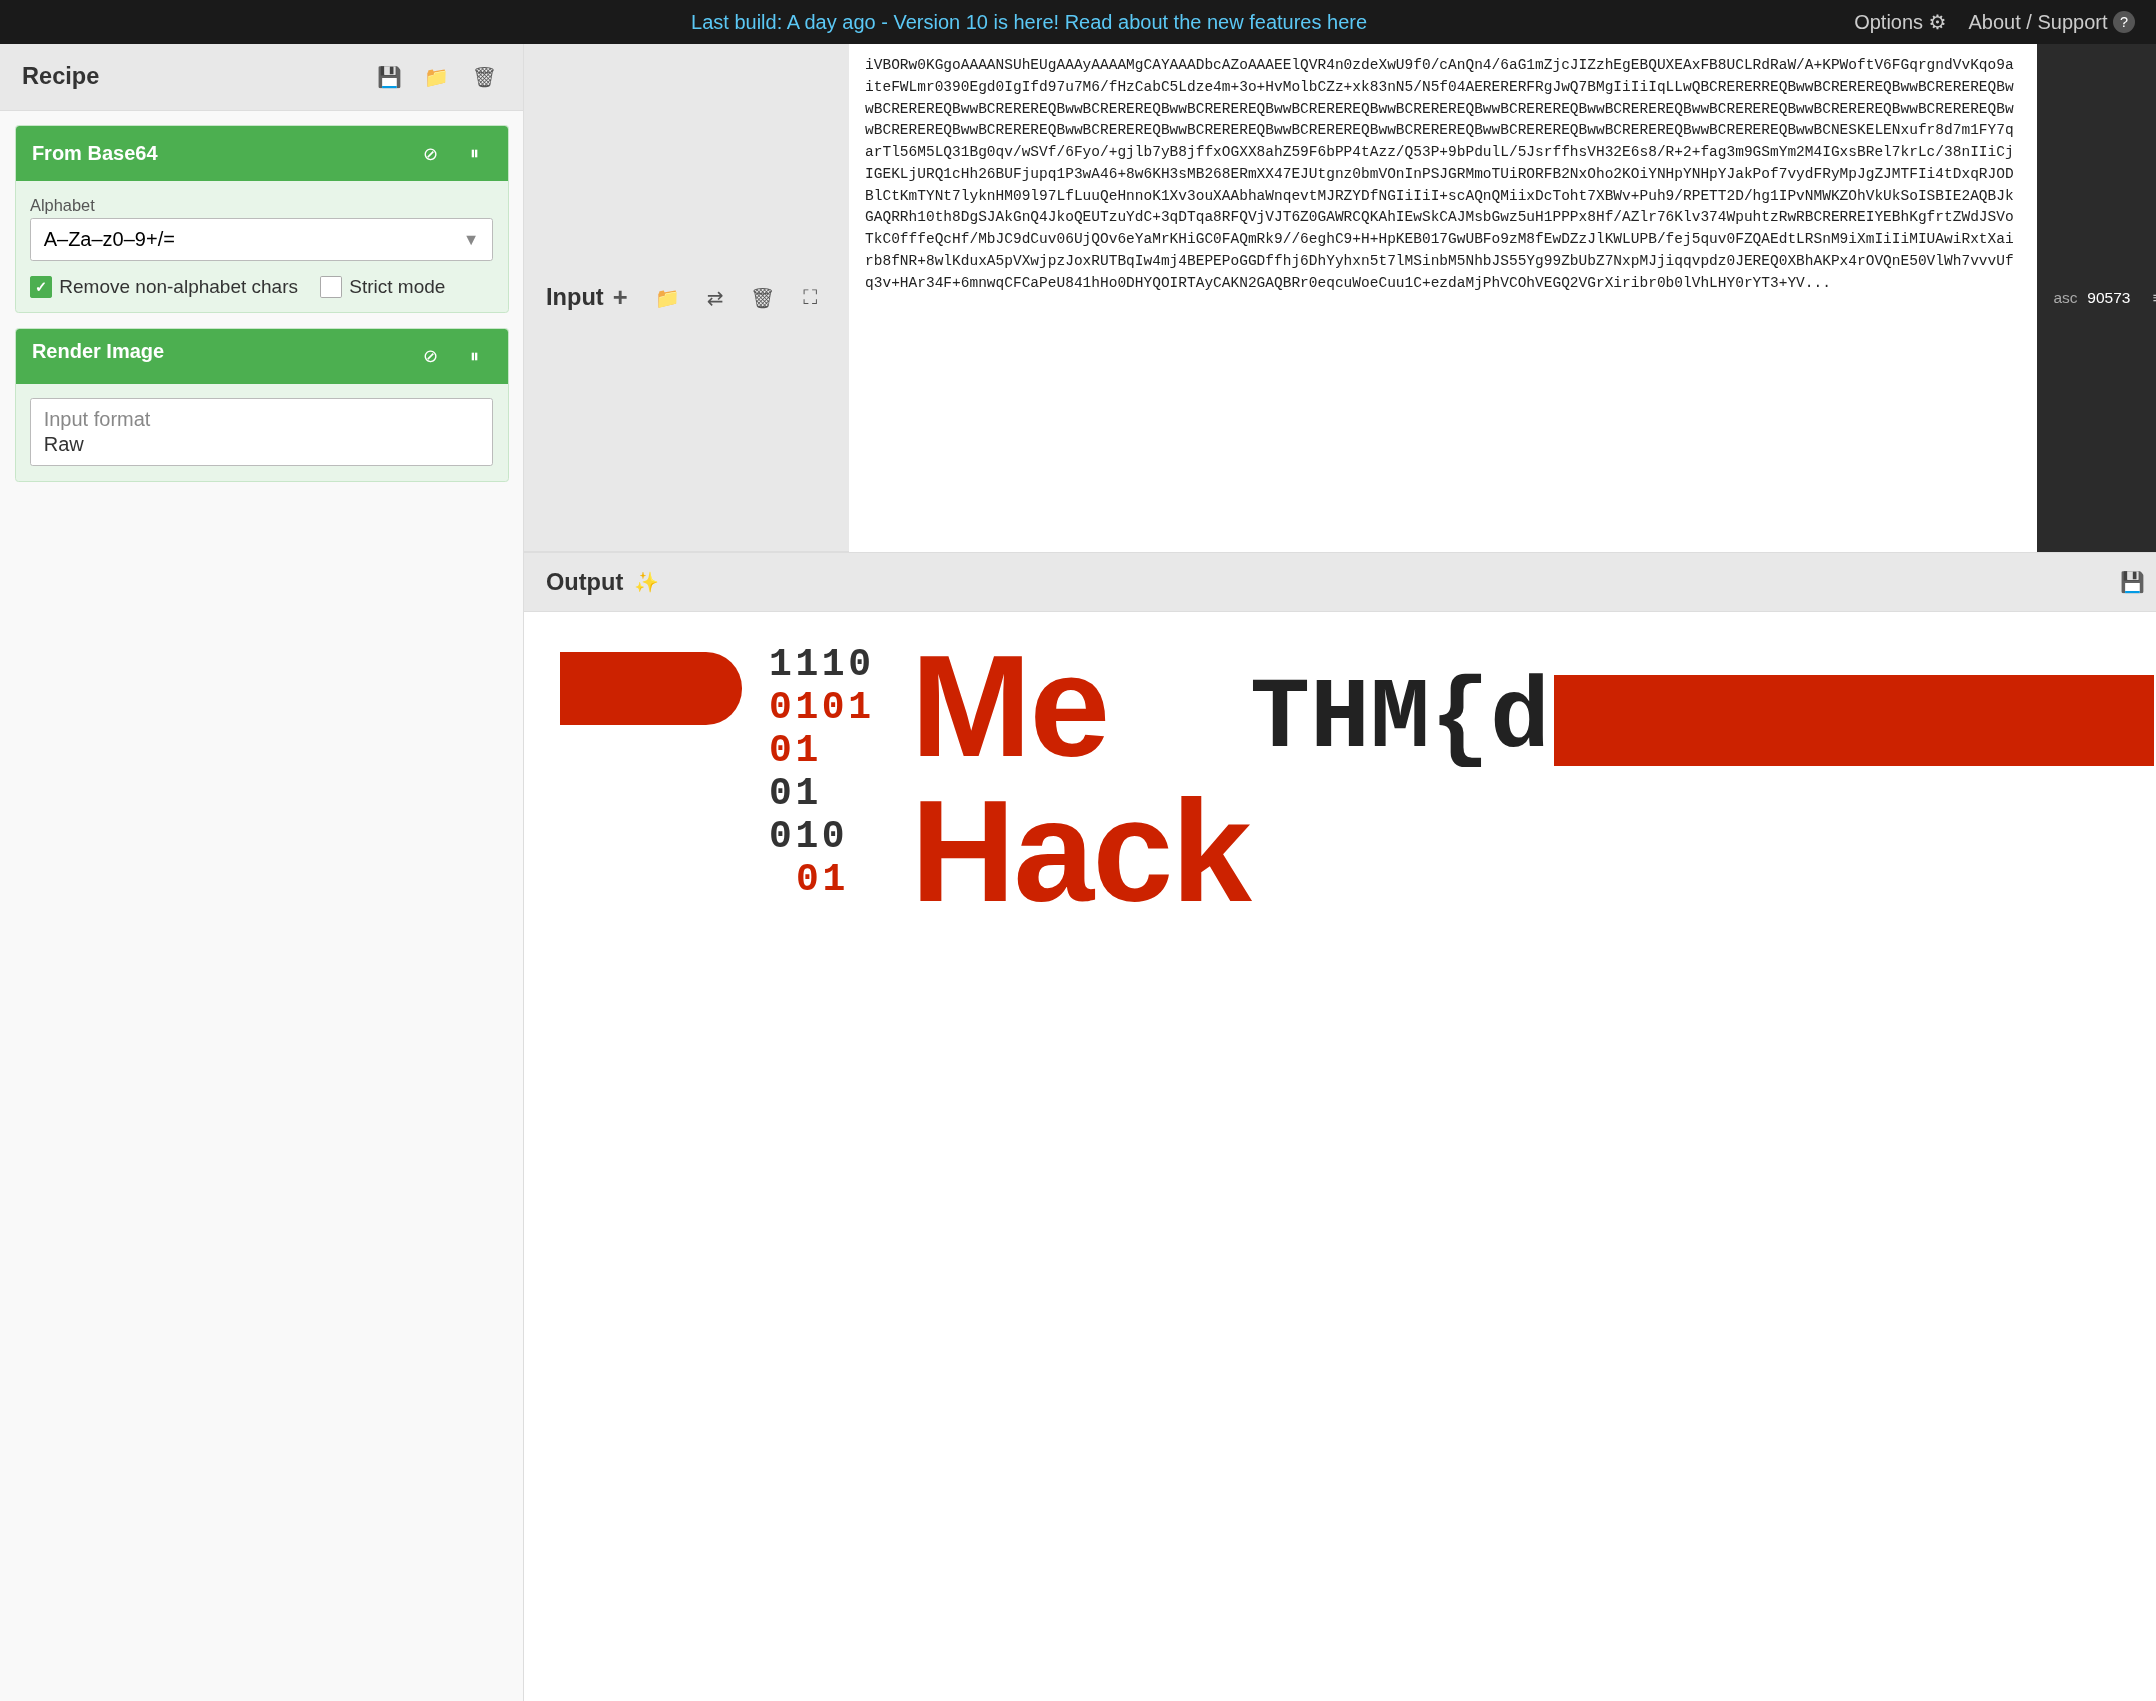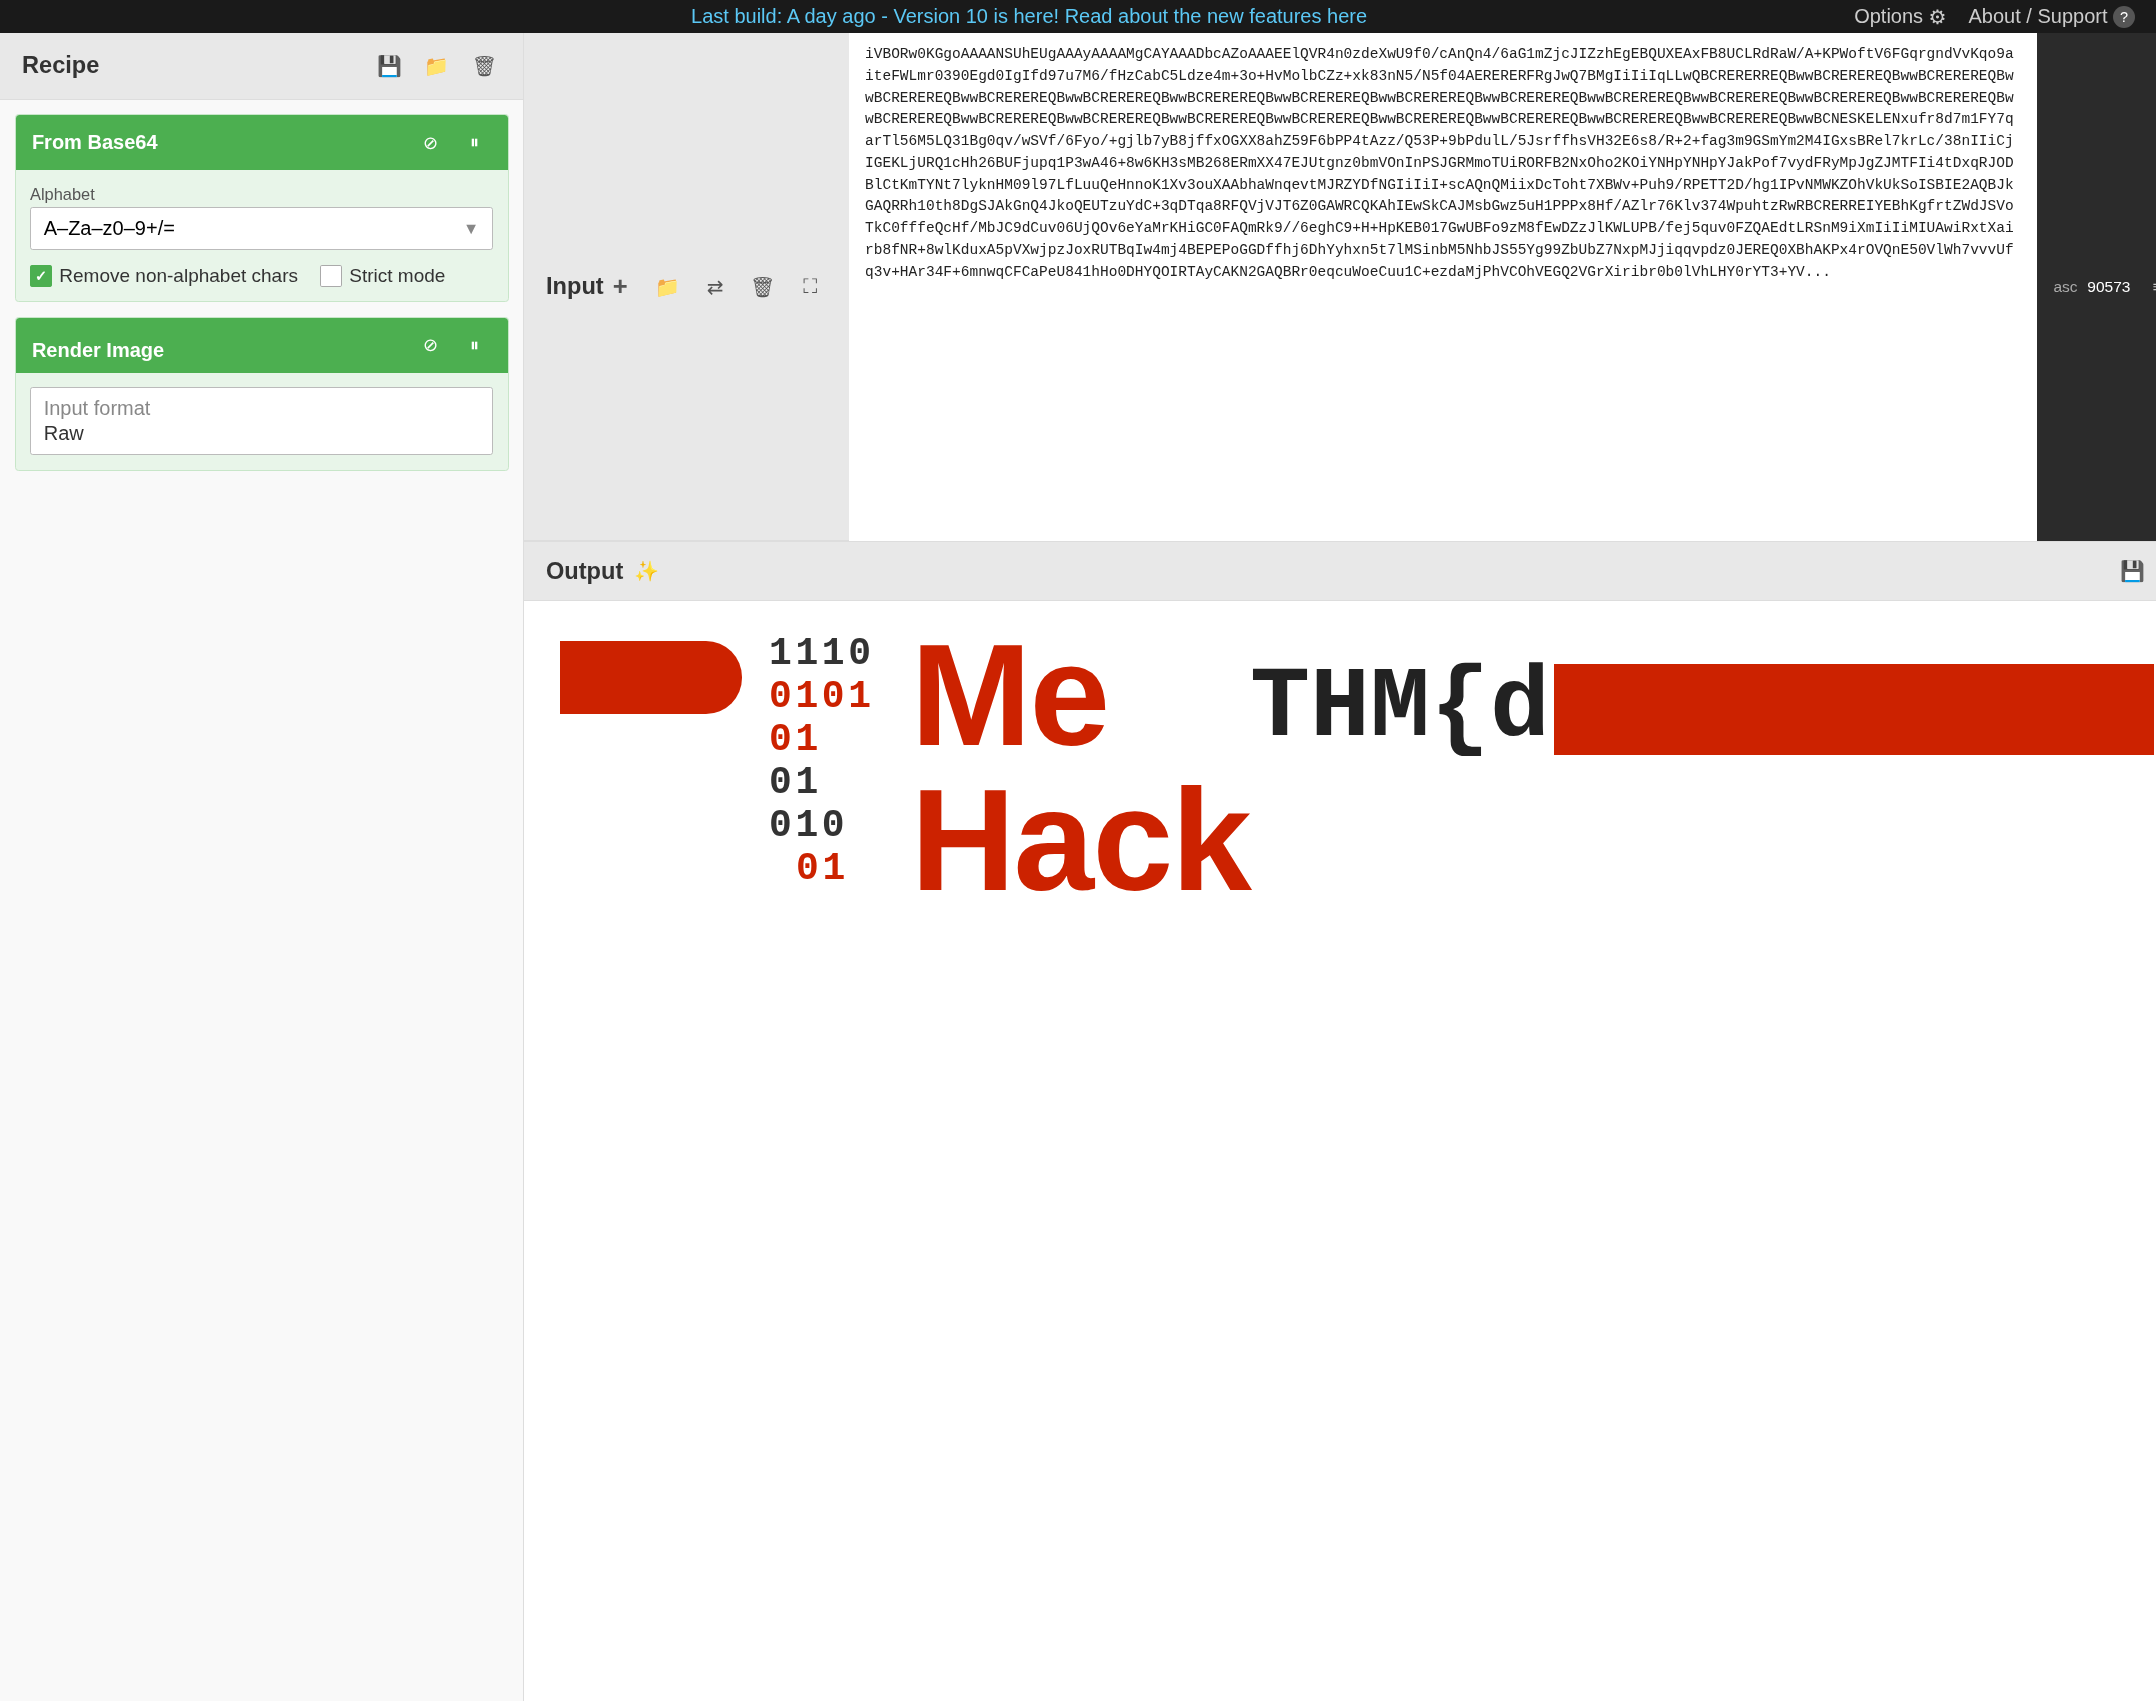--- a/index.html
+++ b/index.html
@@ -8,21 +8,21 @@
       background: #f0f0f0;
       width: 2157px;
       min-height: 1702px;
       overflow-x: hidden;
     }
 
     
     .topbar {
       background: #1a1a1a;
       color: #ccc;
-      height: 33px;
+      height: 44px;
       display: flex;
       align-items: center;
       justify-content: space-between;
       padding: 0 22px;
       font-size: 20px;
     }
     .topbar-center {
       color: #5bc8f5;
       font-size: 20px;
       flex: 1;
@@ -176,21 +176,21 @@
       margin: 0 14.5px 14.5px 14.5px;
       border-radius: 3.6px;
     }
     .ingredient2-header {
       background: #4caf50;
       color: white;
       padding: 11px 16.4px;
       font-size: 20px;
       font-weight: 600;
       display: flex;
-      align-items: flex-end;
+      align-items: flex-start;
       justify-content: space-between;
       border-radius: 3.6px 3.6px 0 0;
       gap: 23px;
     }
     .ingredient2-body {
       padding: 14.5px;
     }
     .input-format-field {
       border: 0.9px solid #bbb;
       background: white;

